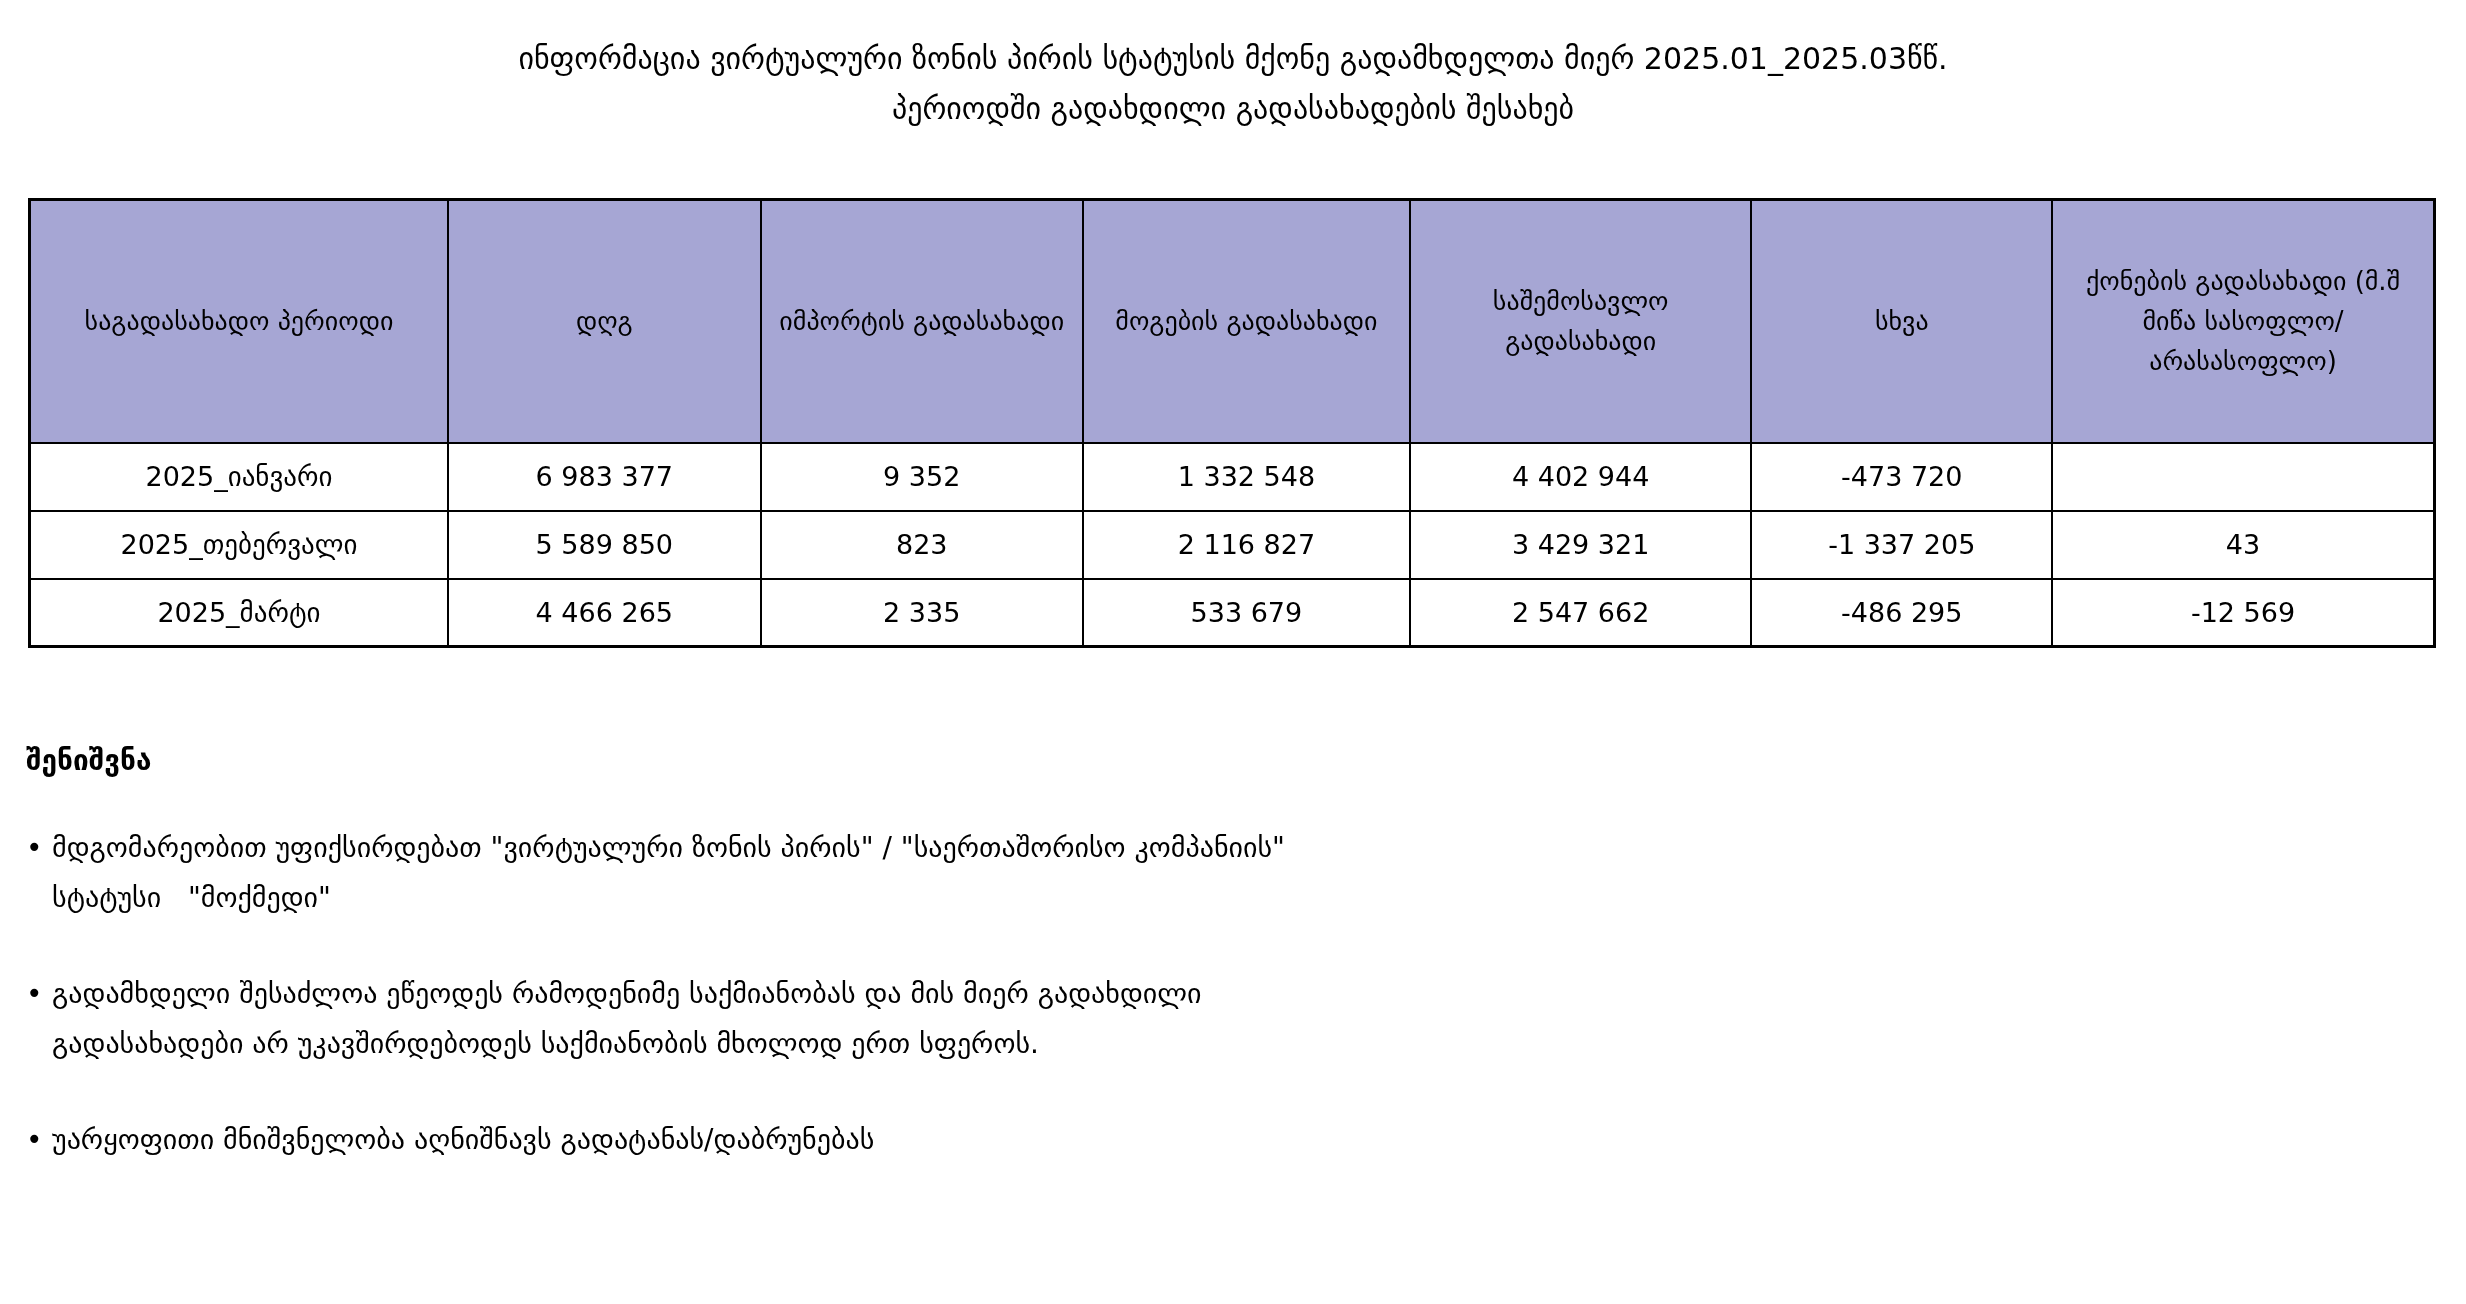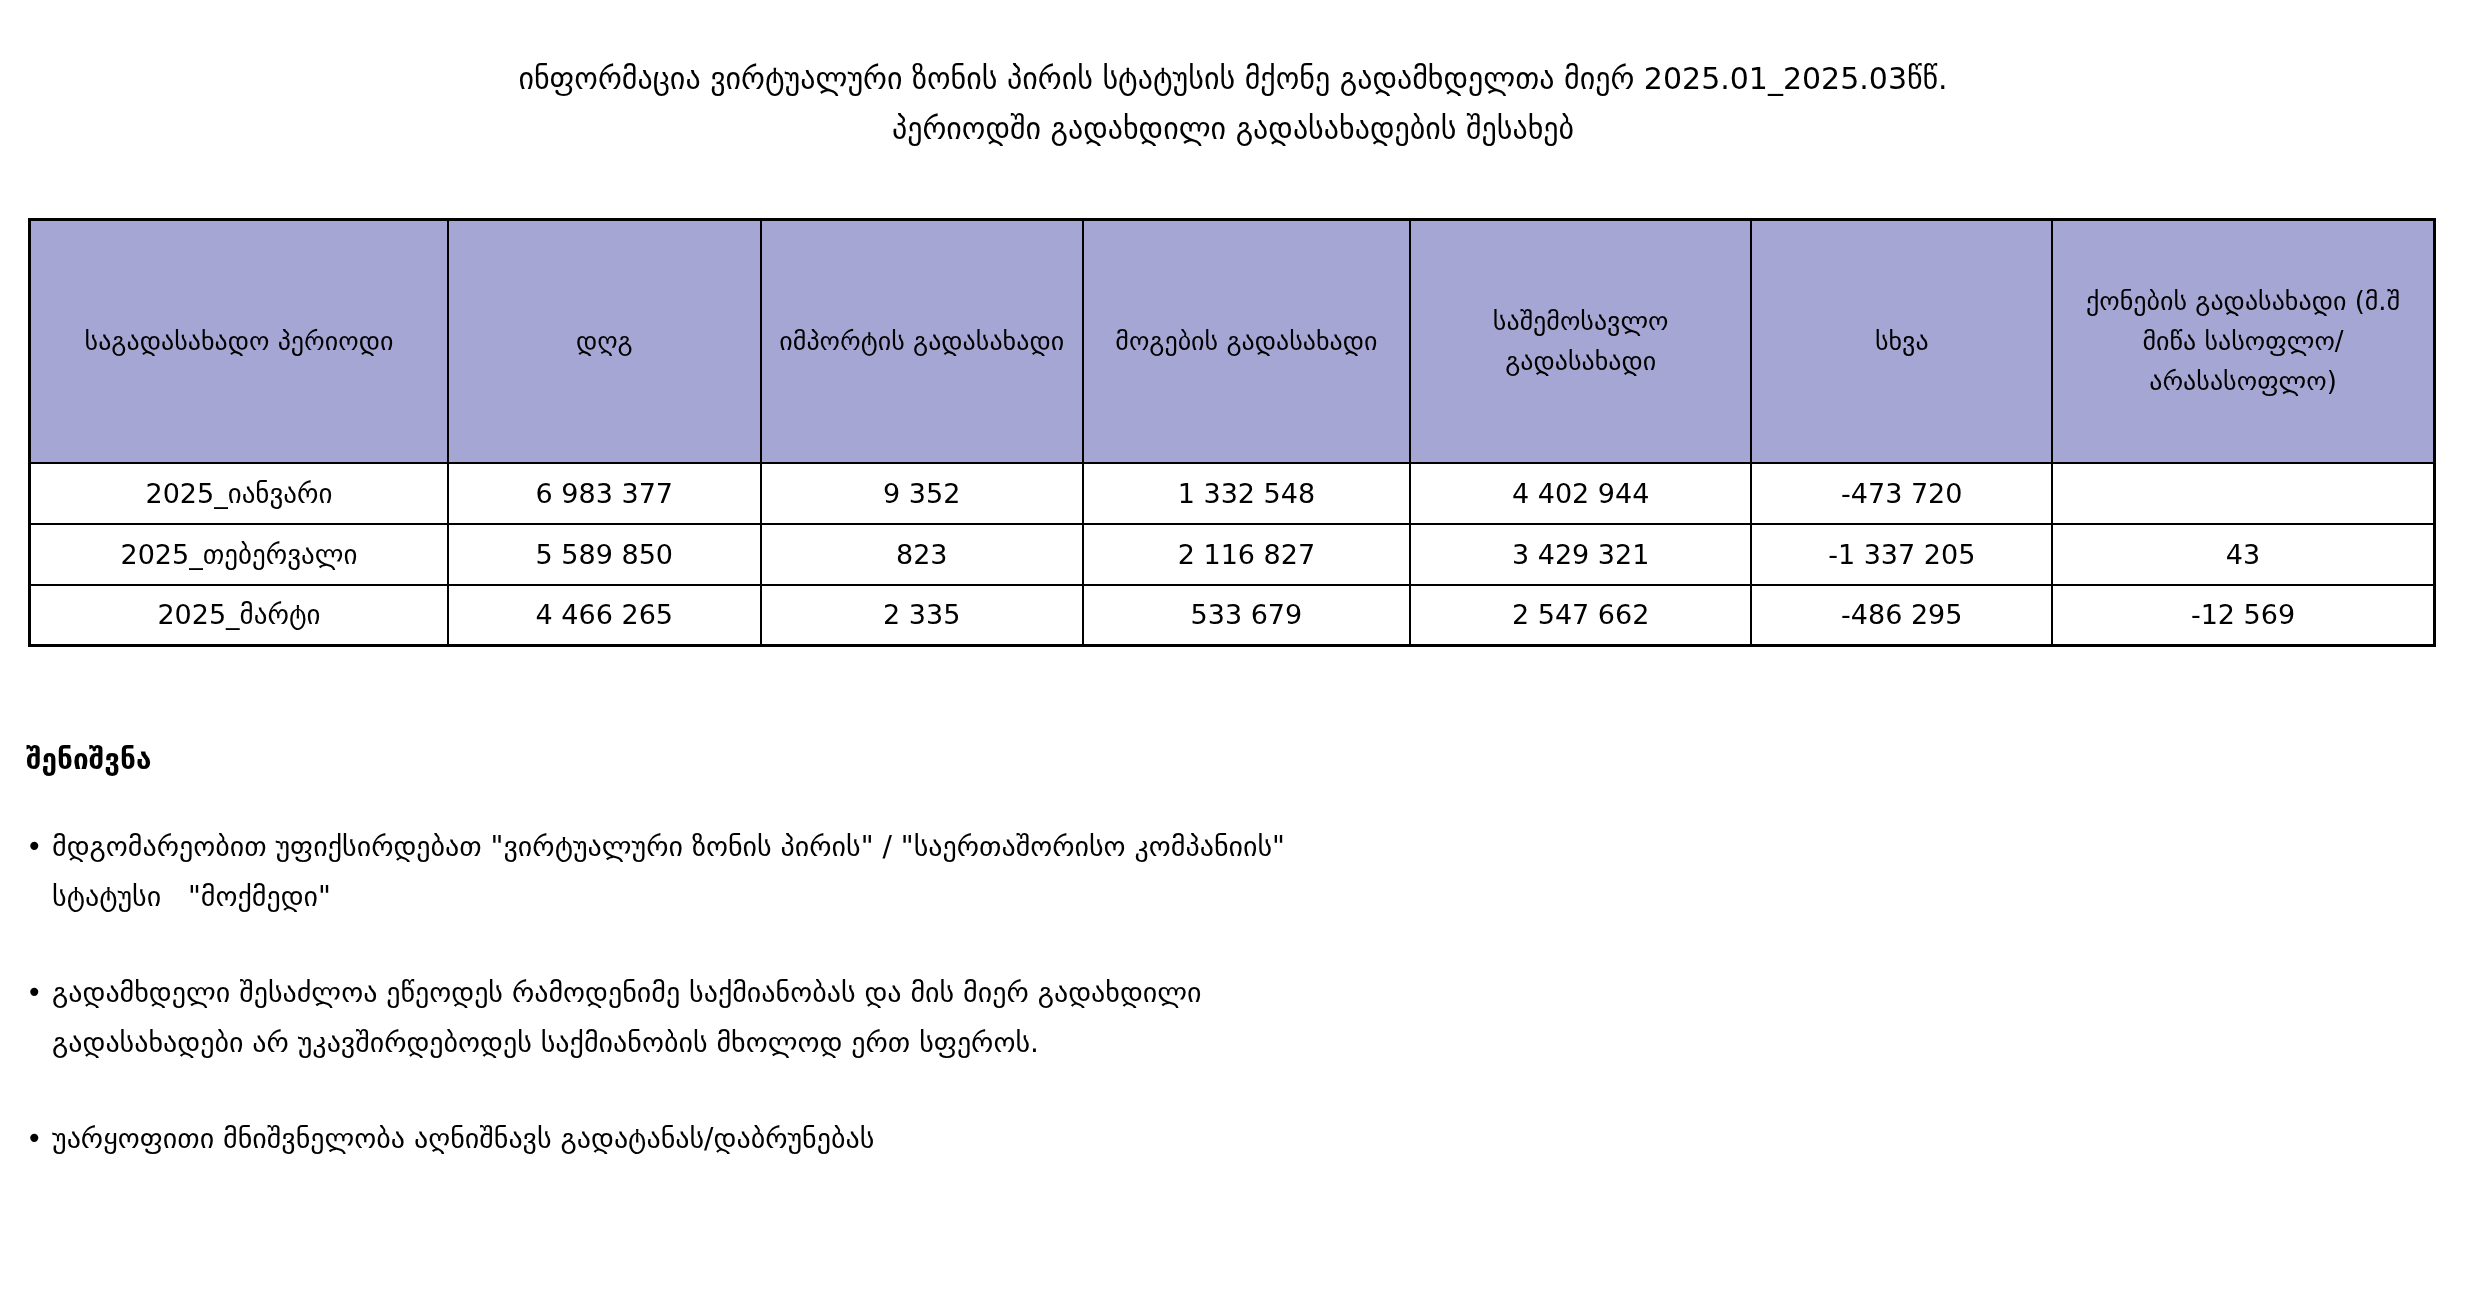--- a/index.html
+++ b/index.html
@@ -6,21 +6,21 @@
   html, body { margin: 0; padding: 0; }
   body {
     width: 2466px;
     height: 1304px;
     background: #ffffff;
     color: #000000;
     font-family: "DejaVu Sans", "Liberation Sans", sans-serif;
     overflow: hidden;
   }
   .title-block {
-    padding-top: 54px;
+    padding-top: 34px;
     text-align: center;
     font-size: 30px;
     line-height: 50px;
   }
   .tax-table {
     border-collapse: collapse;
     table-layout: fixed;
     width: 2408px;
     margin: 64px 28px 0 28px;
     border: 3px solid #000000;
@@ -35,21 +35,21 @@
     background: #A6A6D4;
     font-weight: normal;
     font-size: 26px;
     line-height: 40px;
     height: 243px;
     padding: 6px 16px;
     word-wrap: break-word;
   }
   .tax-table tbody td {
     font-size: 27px;
-    height: 61px;
+    height: 68px;
     padding: 2px 10px;
     background: #ffffff;
   }
   .col-period   { width: 17.4%; }
   .col-vat      { width: 13.0%; }
   .col-import   { width: 13.4%; }
   .col-profit   { width: 13.6%; }
   .col-income   { width: 14.2%; }
   .col-other    { width: 12.5%; }
   .col-property { width: 15.9%; }

